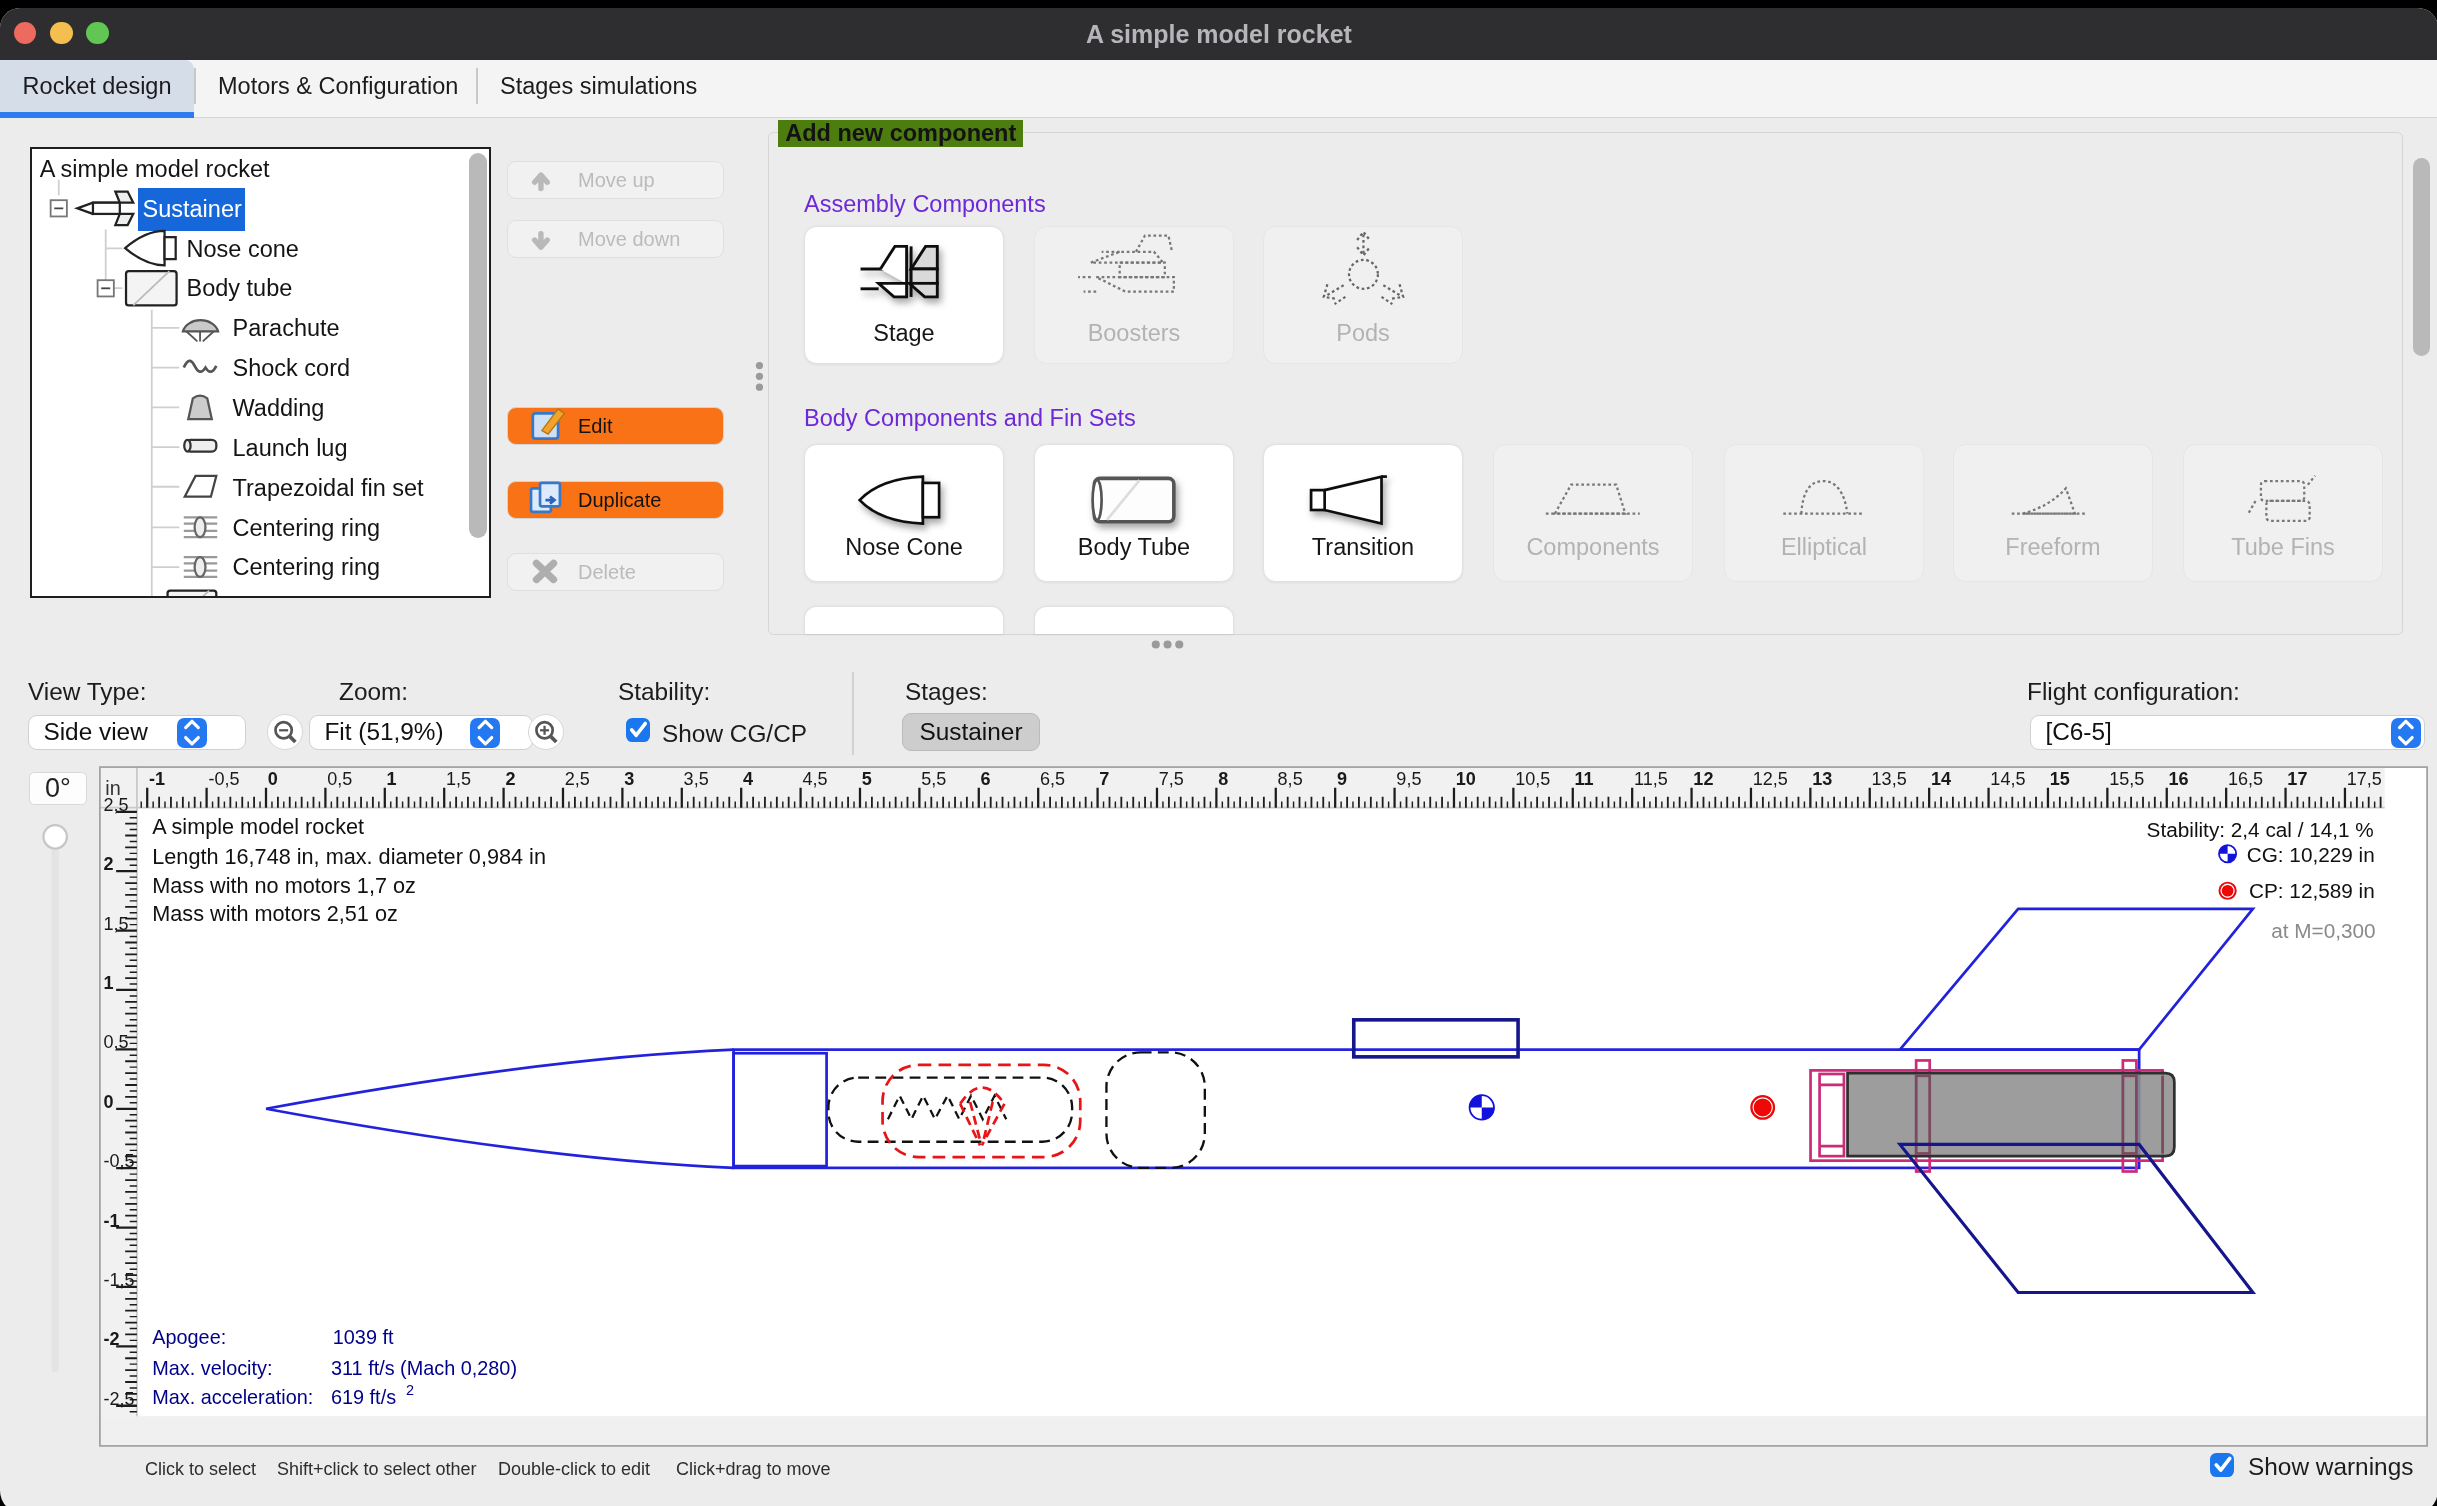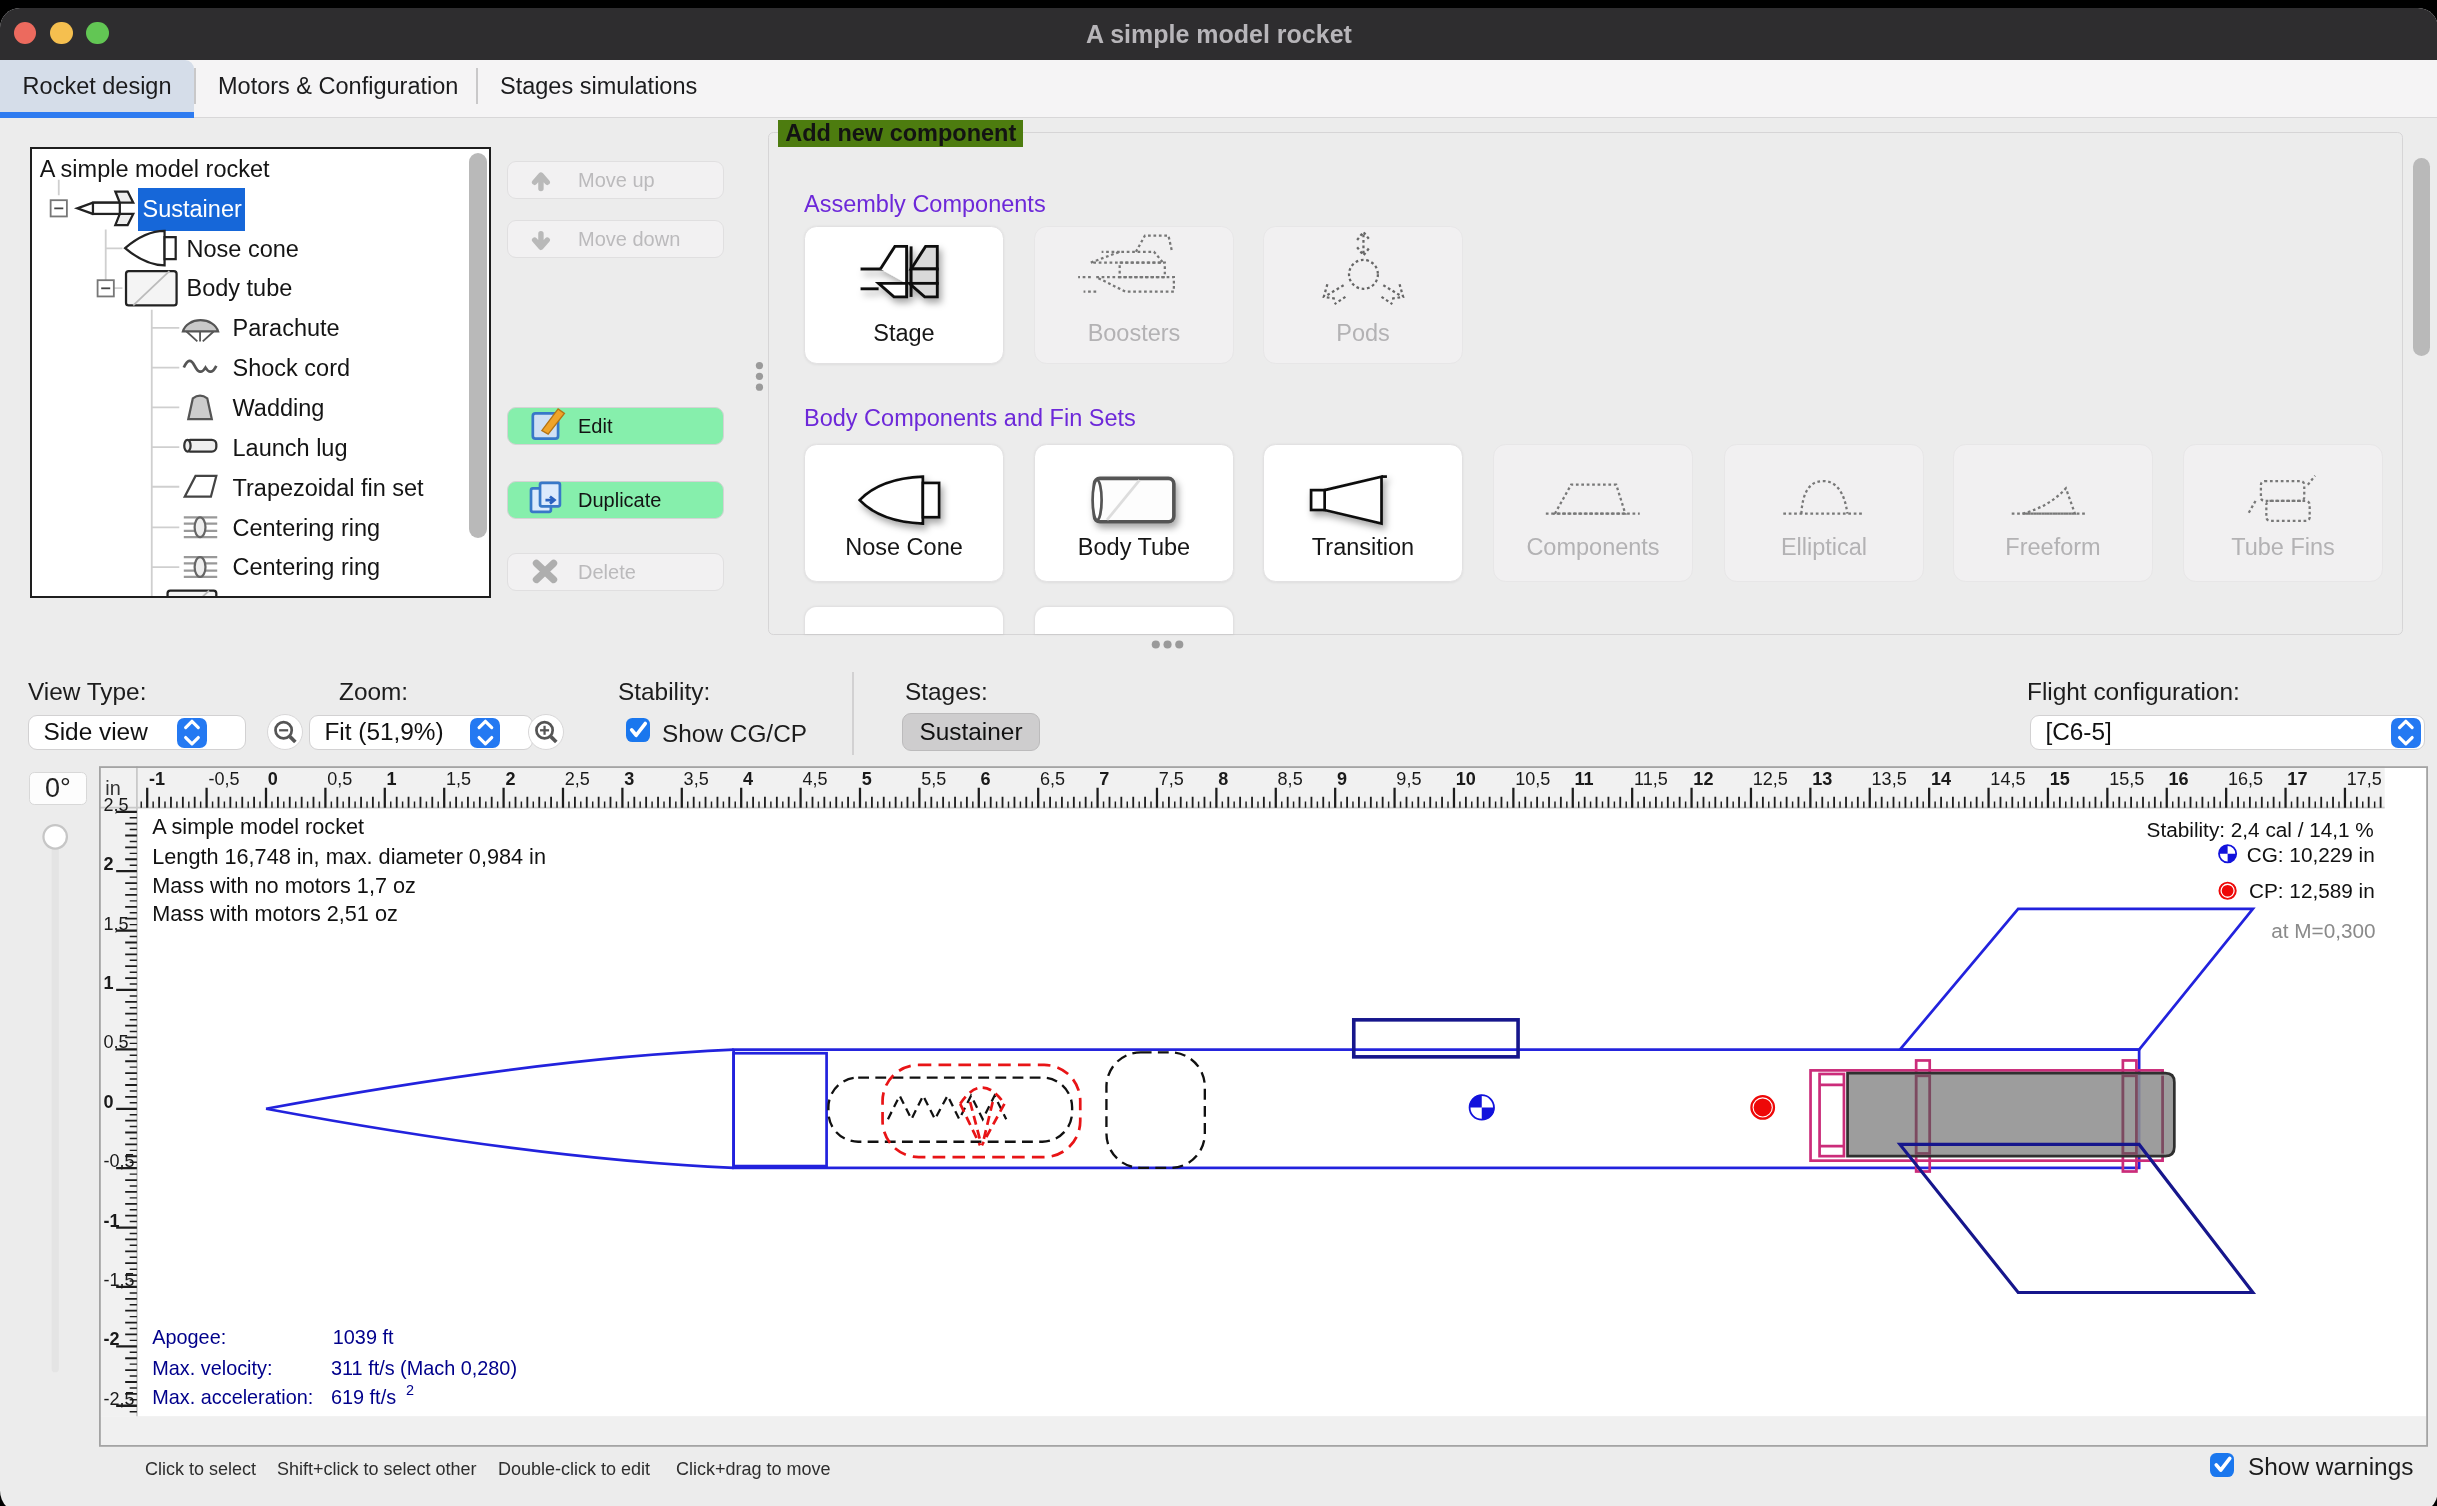--- a/index.html
+++ b/index.html
@@ -17,21 +17,21 @@
 .tabdiv { top:60px; width:1.8px; height:36px; background:#c9c8c9; }
 
 #tree { left:30px; top:139px; width:461px; height:451px; background:#fff; border:2.7px solid #1e1e1e; }
 #treeclip { left:32.5px; top:142px; width:456px; height:446px; overflow:hidden; }
 .trow { position:absolute; font-size:23.5px; color:#141414; white-space:nowrap; height:40px; line-height:40px; }
 #treesel { position:absolute; left:105px; top:38px; width:107px; height:43px; background:#1667d9; }
 #treescroll { position:absolute; left:436px; top:2.7px; width:18px; height:385px; background:#b9b9b9; border-radius:9px; }
 
 .btn { position:absolute; left:507px; width:217px; height:38px; border-radius:9px;
   font-size:20px; line-height:36px; padding-left:70px; }
-.btn.en { background:#86efac; border:1.8px solid #d4d3d4; color:#131313; }
+.btn.en { background:#f97316; border:1.8px solid #d4d3d4; color:#131313; }
 .btn.dis { background:#f2f1f2; border:1.8px solid #e0dfe0; color:#bbbabc; }
 
 #fset { left:768px; top:124px; width:1635px; height:503px; border:1.8px solid #d6d5d6; border-radius:5.4px; }
 #fleg { left:778px; top:112px; background:#4d7c0f; padding:0 7.2px; font-size:23.5px; font-weight:bold; color:#131313; }
 .heading { position:absolute; font-size:23.5px; color:#6d28d9; }
 .card { position:absolute; width:200px; height:138px; border-radius:12.6px; }
 .card.en { background:#fff; border:1.8px solid #e2e1e2; box-shadow:0 0.9px 2.7px rgba(0,0,0,0.06); }
 .card.dis { background:#f1f0f1; border:1.8px solid #e7e6e7; }
 .clab { position:absolute; width:200px; text-align:center; font-size:23.5px; }
 .clab.en { color:#161616; }

